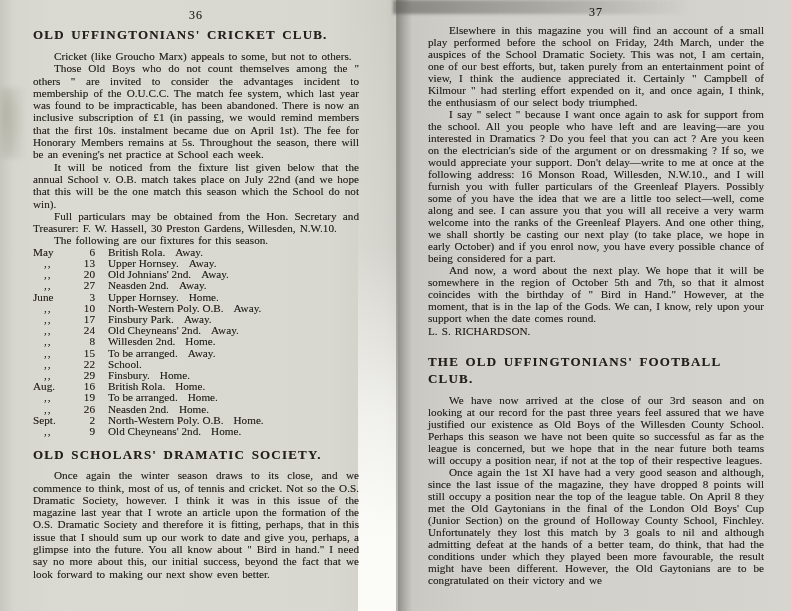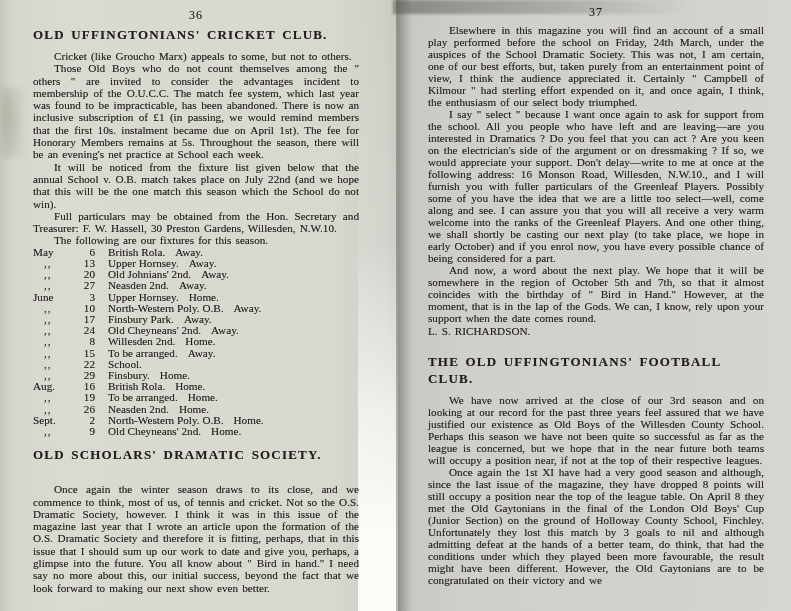--- a/index.html
+++ b/index.html
@@ -42,21 +42,21 @@
   .textblock { position:absolute; font-size:11.2px; text-align:justify; text-shadow:0 0 .6px rgba(45,42,38,.45); }
   .tb-left  { left:33px;  top:8px; width:326px; line-height:12.3px; }
   .tb-right { left:428px; top:5px; width:336px; line-height:12.0px; }
   .pageno { text-align:center; font-size:12px; line-height:15px; letter-spacing:1px; }
   .tb-left .pageno { margin-bottom:3px; }
   .tb-right .pageno { margin-bottom:4px; }
   h1 {
     font-size:13px; line-height:17px; font-weight:bold; text-align:left;
     letter-spacing:1.2px; word-spacing:2px; margin:2px 0 7px 0;
   }
-  h1.mid { margin:9px 0 20px 0; }
+  h1.mid { margin:9px 0 6px 0; }
   h1.football { margin:16px 0 7px 0; }
   p { margin:0; text-indent:21px; word-spacing:1.3px; }
   .fixtures { margin:0; line-height:11.2px; }
   .fx-row { white-space:nowrap; }
   .fx-month { display:inline-block; width:44px; }
   .fx-month.ditto { text-indent:11px; letter-spacing:1px; }
   .fx-day { display:inline-block; width:18px; text-align:right; margin-right:13px; }
   .fx-venue { margin-left:10px; }
   .signature { text-align:left; padding-right:40px; text-indent:0; margin-top:1px; }
 </style>

